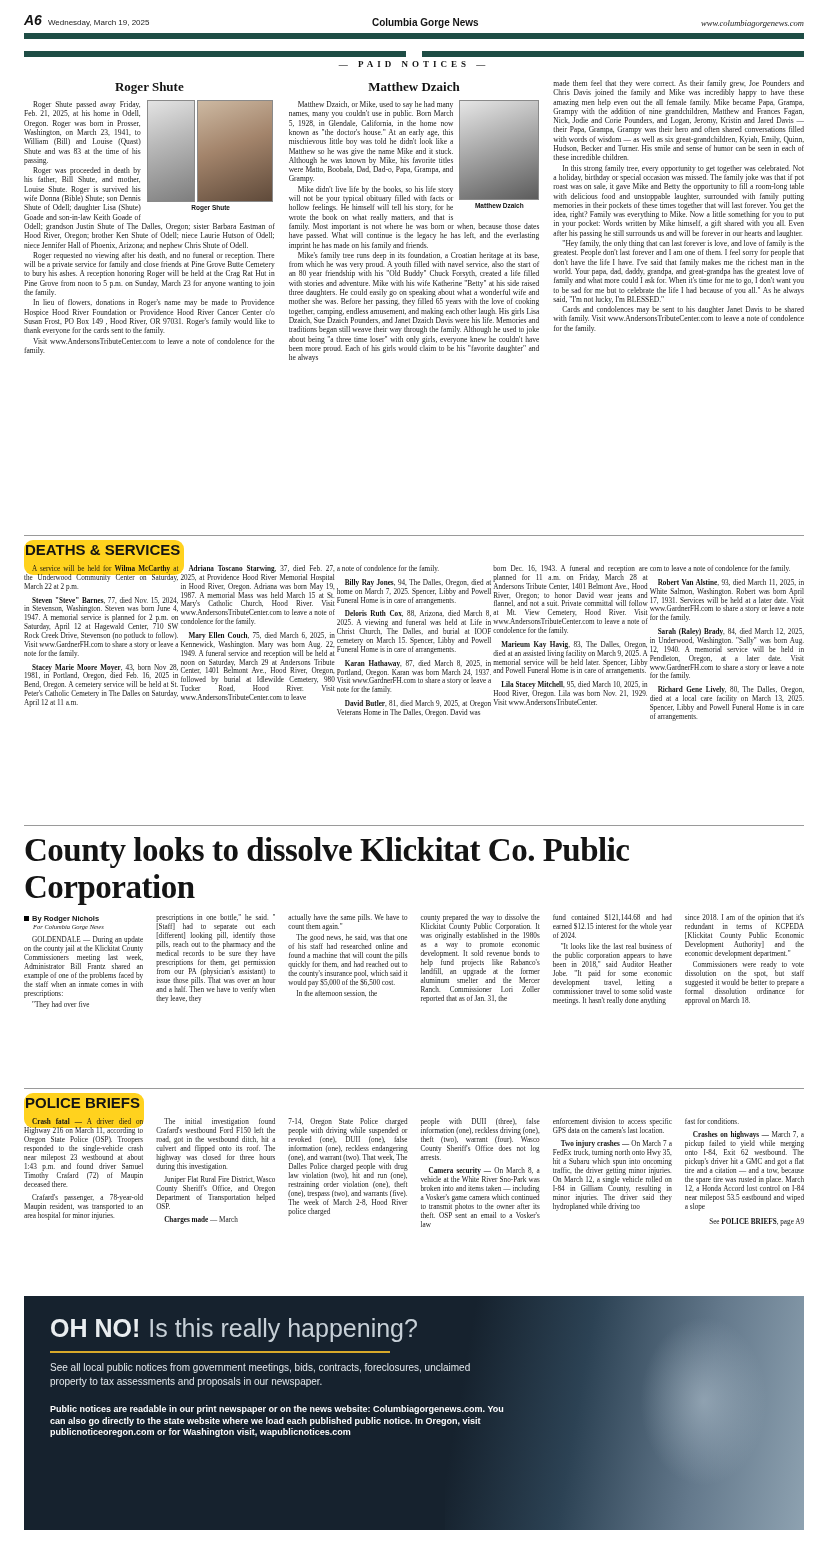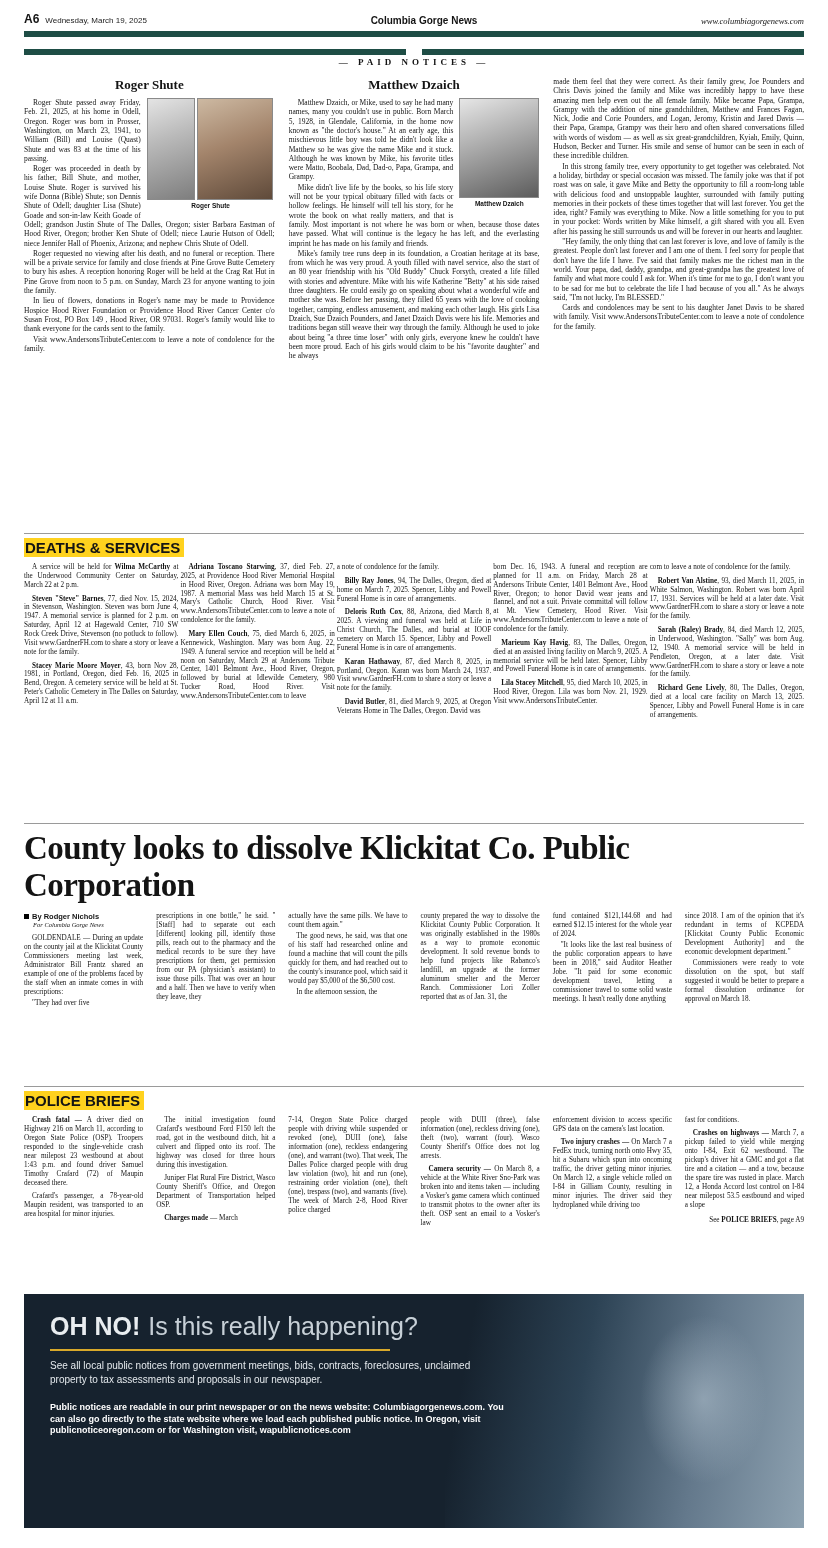--- a/index.html
+++ b/index.html
@@ -6,21 +6,21 @@
   html,body { background:#ffffff; }
   body {
     width:828px; height:1548px; overflow:hidden;
     font-family:"Liberation Serif", serif; color:#141414;
     position:relative;
   }
 
   
   .masthead { display:flex; justify-content:space-between; align-items:flex-end; padding:12px 24px 3px; }
   .mh-left { display:flex; align-items:baseline; gap:6px; font-family:"Liberation Sans", sans-serif; }
-  .pgnum { font-weight:bold; font-size:12px; }
+  .pgnum { font-weight:bold; font-size:14px;font-style:italic; }
   .mh-date { font-size:8px; color:#222; }
   .mh-center { font-family:"Liberation Sans", sans-serif; font-weight:bold; font-size:10px; }
   .mh-right { font-size:8.5px; font-style:italic; }
   .teal-bar { height:6px; background:#1e4d45; margin:2px 24px 0; }
 
   
   .obit-title-row { display:flex; align-items:center; gap:16px; margin:12px 24px 2px; }
   .obit-rule { flex:1; height:6px; background:#1e4d45; }
   .obit-title { font-size:30px; font-weight:bold; letter-spacing:12px; padding-left:12px; white-space:nowrap; }
   .paid-notices { text-align:center; font-weight:bold; font-size:9px; letter-spacing:4px; margin:2px 0 8px; }
@@ -37,21 +37,21 @@
   .photo { border:1px solid #8a8a8a; }
   .photo.baby { width:48px; height:102px; background:linear-gradient(160deg,#e4e4e4 0%,#b9b9b9 40%,#7e7e7e 100%); }
   .photo.couple { width:76px; height:102px; background:linear-gradient(160deg,#cdb9a2 0%,#a3846b 45%,#5f4a3a 100%); }
   .photo.matthew { float:right; width:80px; height:100px; margin:0 0 2px 6px; background:linear-gradient(160deg,#e6e6e6 0%,#a8a8a8 45%,#5c5c5c 100%); }
   .photo-caption { font-family:"Liberation Sans", sans-serif; font-weight:bold; font-size:6.5px; text-align:center; margin-top:2px; }
   .caption-matthew { float:right; width:80px; clear:right; font-family:"Liberation Sans", sans-serif; font-weight:bold; font-size:6.5px; text-align:center; margin:0 0 4px 6px; }
 
   
   .section-rule { border-top:1px solid #9a9a9a; margin:6px 24px 0; }
   .section-header { margin:5px 24px 4px; }
-  .section-header span { font-family:"Liberation Sans", sans-serif; font-weight:bold; font-size:15px; background:#ffd21e; padding:1px 4px 1px 1px; }
+  .section-header span { font-family:"Liberation Sans", sans-serif; font-weight:bold; font-size:15px; background:#ffd21e; padding:1px 4px 17px 1px;border-radius:9px; }
 
   
   .deaths-cols { display:flex; gap:2px; padding:2px 24px 4px; min-height:256px; }
   .deaths-col { flex:1; font-size:7.2px; line-height:1.23; text-align:justify; }
   .deaths-col p { margin-bottom:5px; text-indent:8px; }
   .deaths-col p.cont { text-indent:0; }
 
   
   .headline { font-size:33px; font-weight:bold; margin:6px 24px 8px; letter-spacing:-0.5px; }
   .article-cols { display:flex; gap:13px; padding:0 24px 4px; min-height:168px; }

